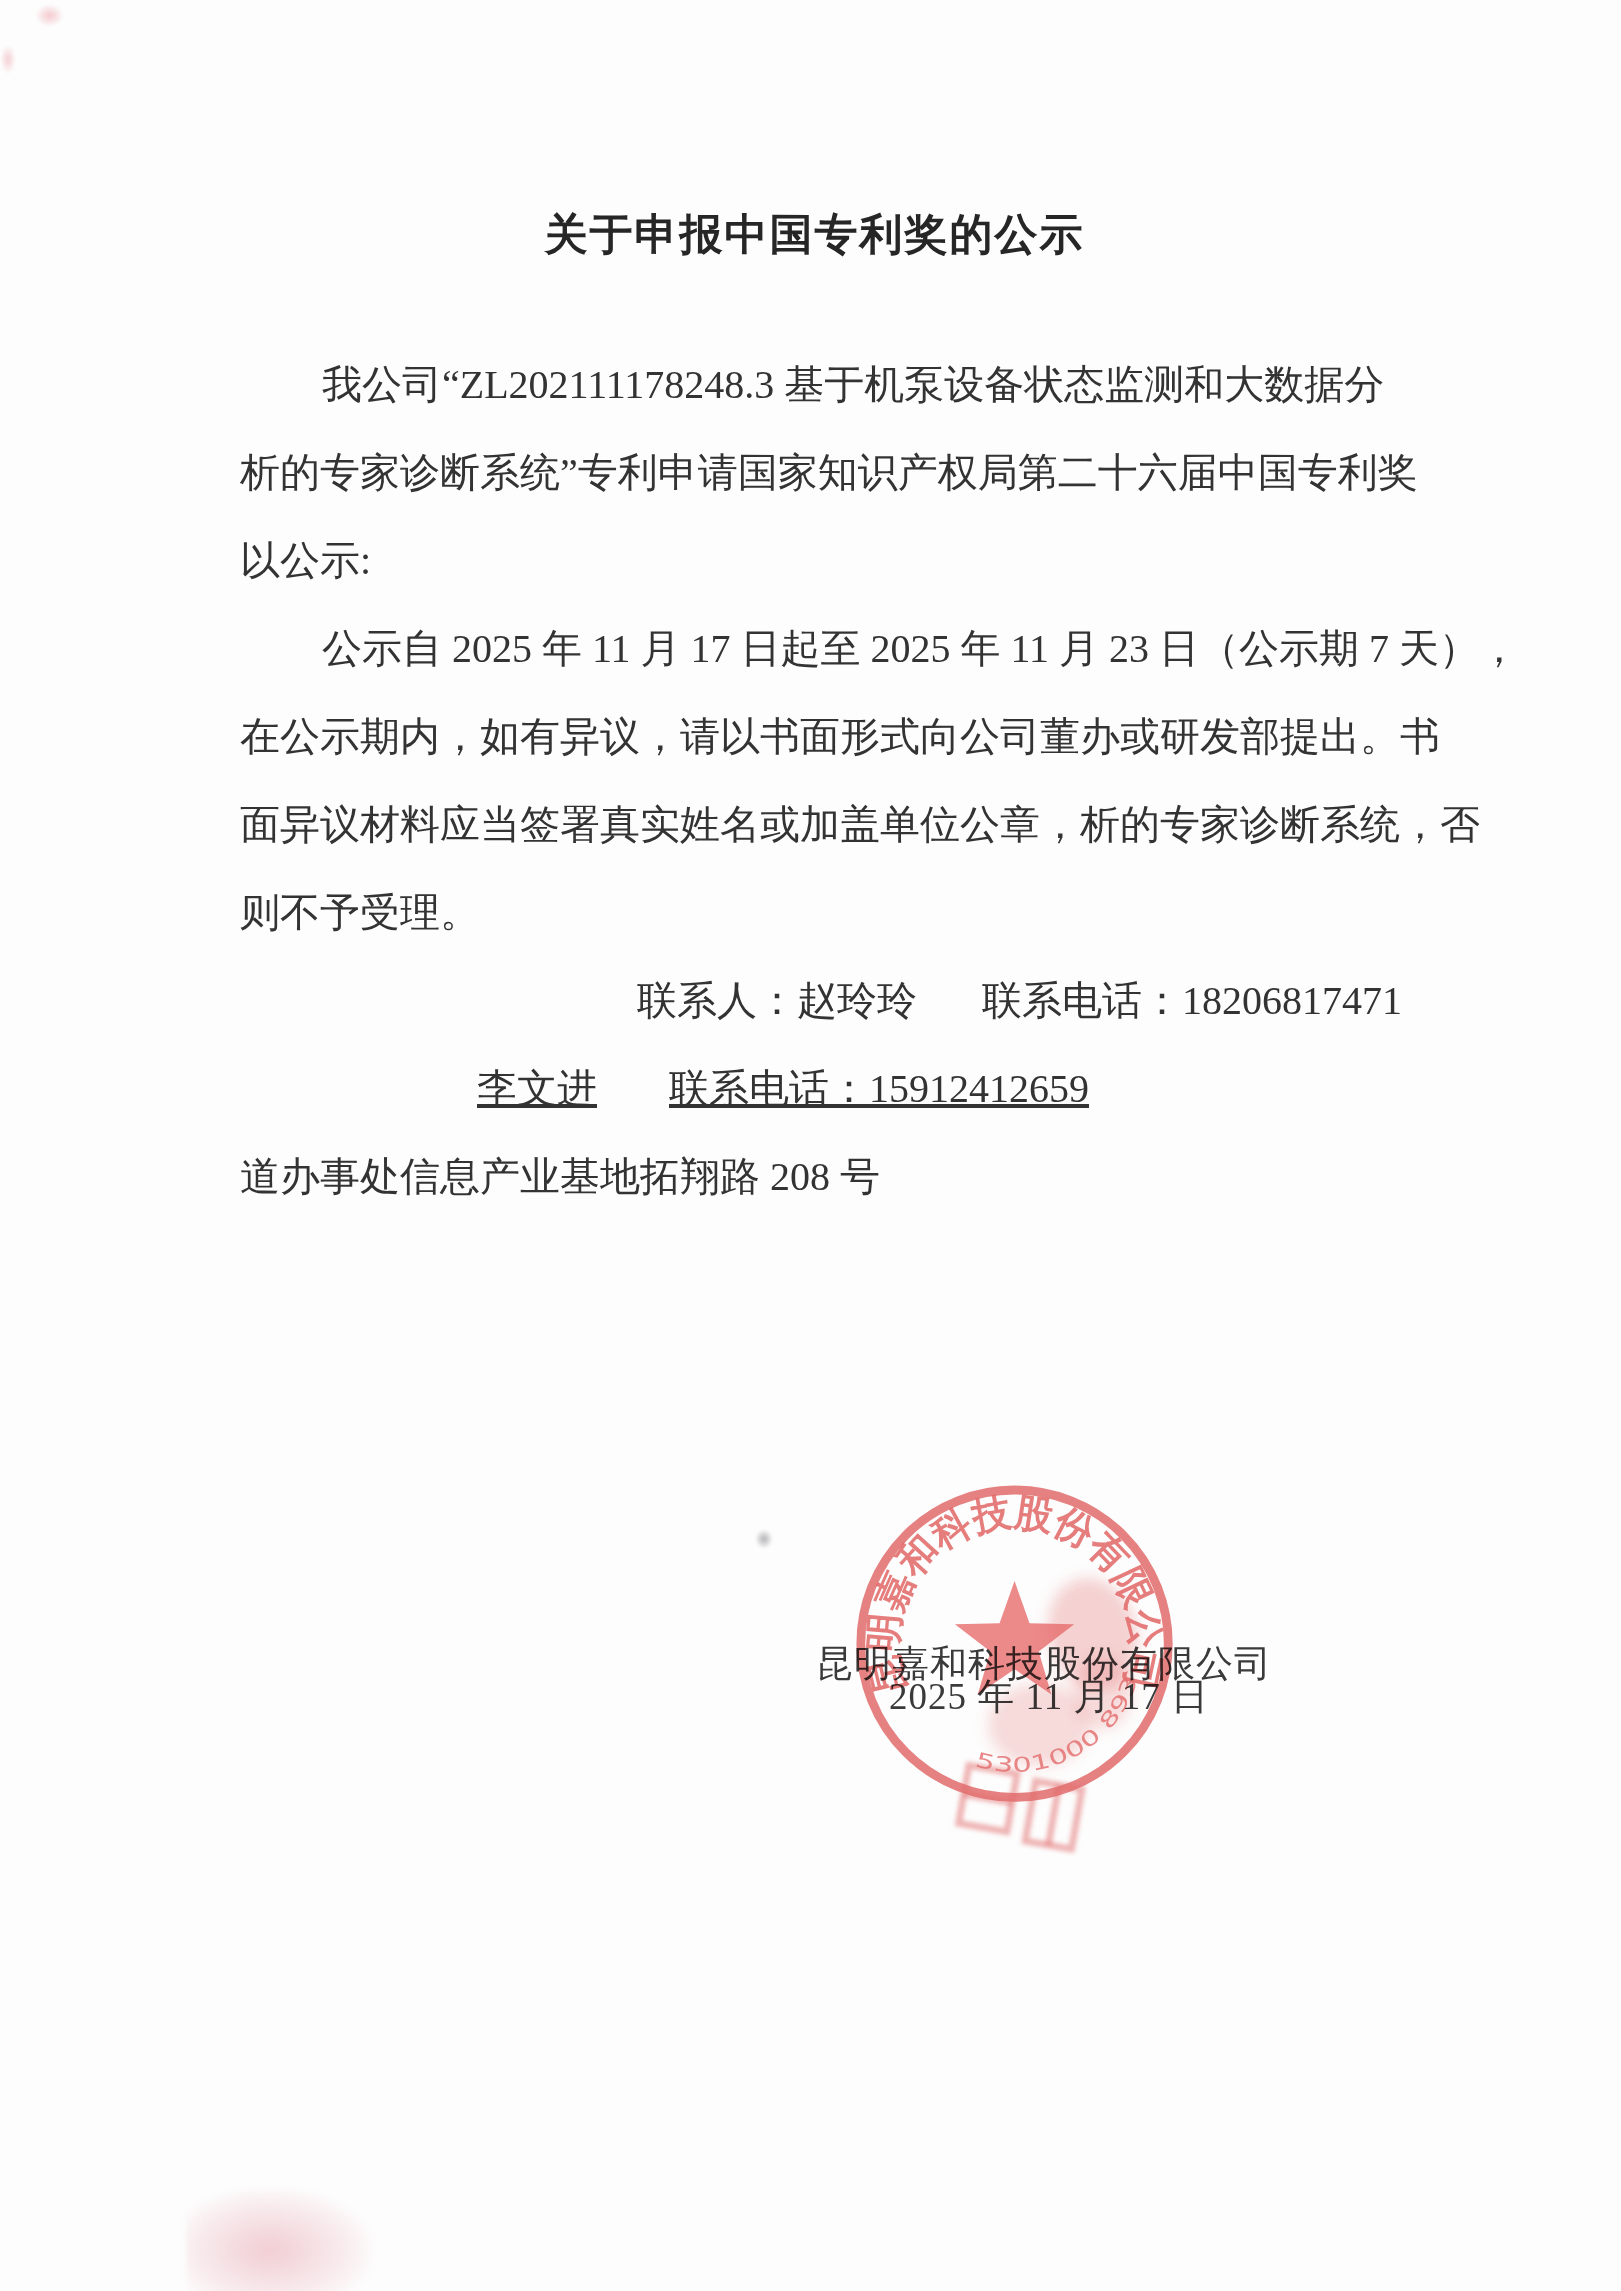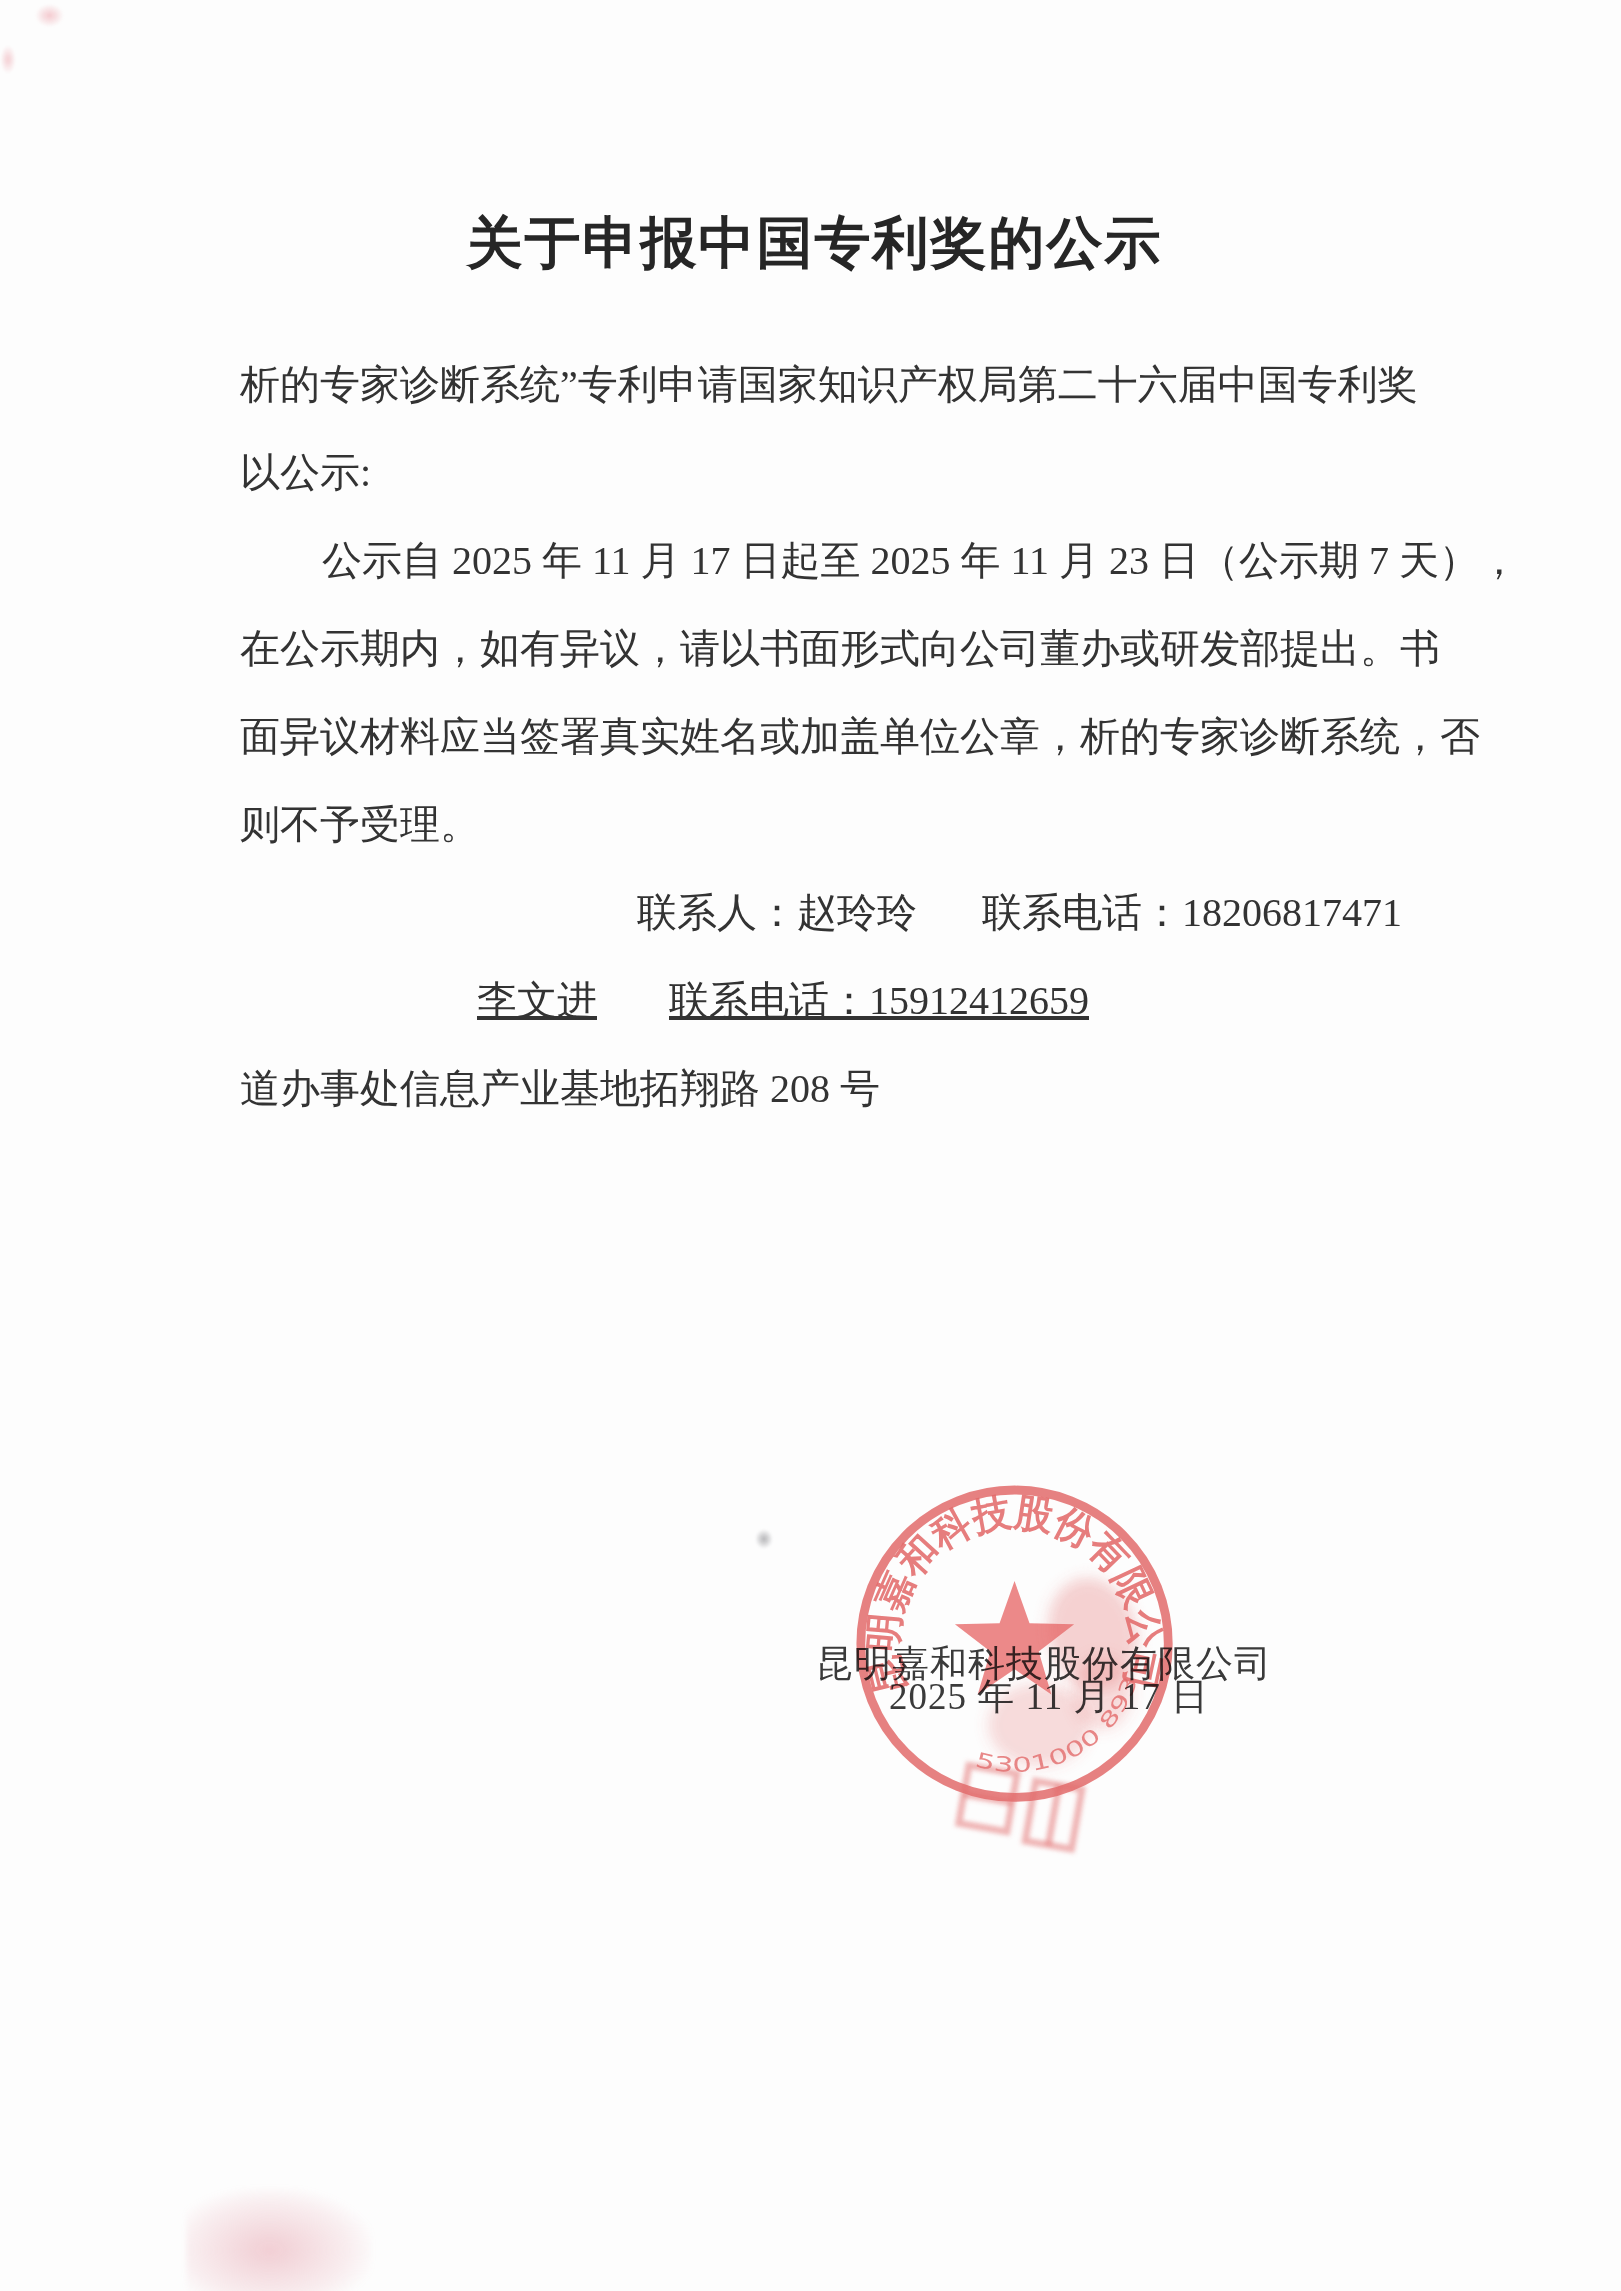--- a/index.html
+++ b/index.html
@@ -8,21 +8,21 @@
     width:1621px; height:2292px;
     margin:0 auto;
     background:#fdfdfd;
     font-family:"Liberation Serif","DejaVu Serif",serif;
     color:#333;
     overflow:hidden;
   }
   .doc-title {
     position:absolute; top:206px; left:240px; width:1149px;
     text-align:center;
-    font-size:56px; font-weight:bold; letter-spacing:2px;
+    font-size:43px; font-weight:bold; letter-spacing:2px;
     color:#262626;
   }
   .body-block {
     position:absolute; top:341px; left:240px; width:1162px;
     font-size:40px; line-height:88px; color:#333;
   }
   .line { white-space:nowrap; }
   .indent { text-indent:82px; }
   .contact-row { white-space:nowrap; }
   .contact-row.first { text-indent:82px;text-align:right; }
@@ -70,20 +70,21 @@
 <div class="page">
 
   <div class="speck-pink-a"></div>
   <div class="speck-pink-b"></div>
   <div class="speck-gray"></div>
   <div class="smudge-pink-bottom"></div>
 
   <div class="doc-title">关于申报中国专利奖的公示</div>
 
   <div class="body-block">
+    <div class="line indent">我公司“ZL202111178248.3 基于机泵设备状态监测和大数据分</div>
     <div class="line">析的专家诊断系统”专利申请国家知识产权局第二十六届中国专利奖</div>
     <div class="line">以公示:</div>
     <div class="line indent">公示自 2025 年 11 月 17 日起至 2025 年 11 月 23 日（公示期 7 天），</div>
     <div class="line">在公示期内，如有异议，请以书面形式向公司董办或研发部提出。书</div>
     <div class="line">面异议材料应当签署真实姓名或加盖单位公章，析的专家诊断系统，否</div>
     <div class="line">则不予受理。</div>
 
     <div class="contact-row first">
       <span>联系人：</span><span>赵玲玲</span><span class="phone-label-1">联系电话：</span><span>18206817471</span>
     </div>

